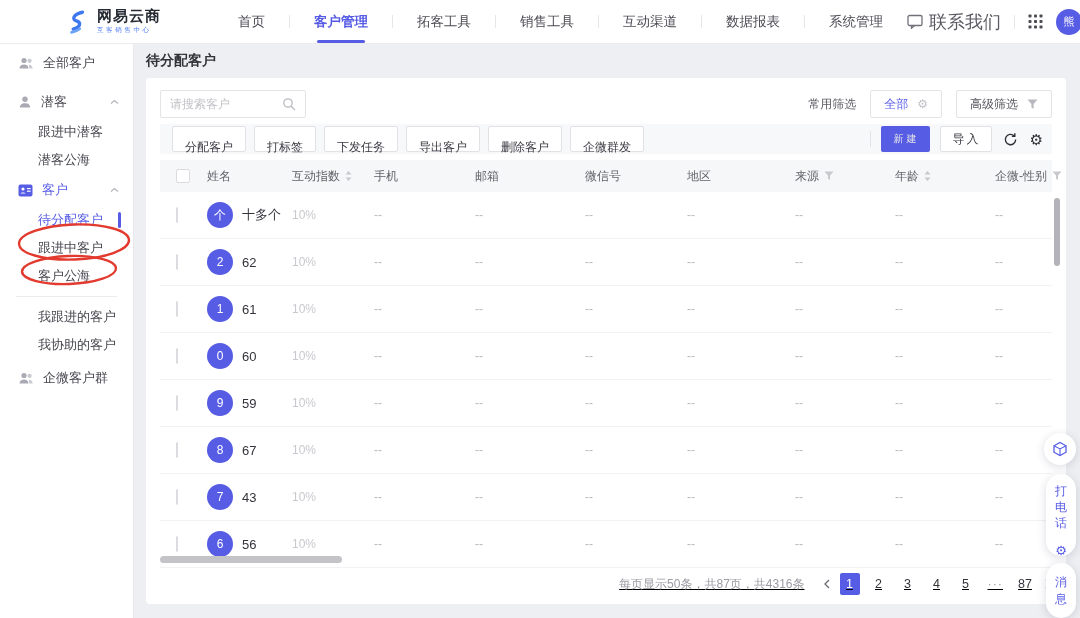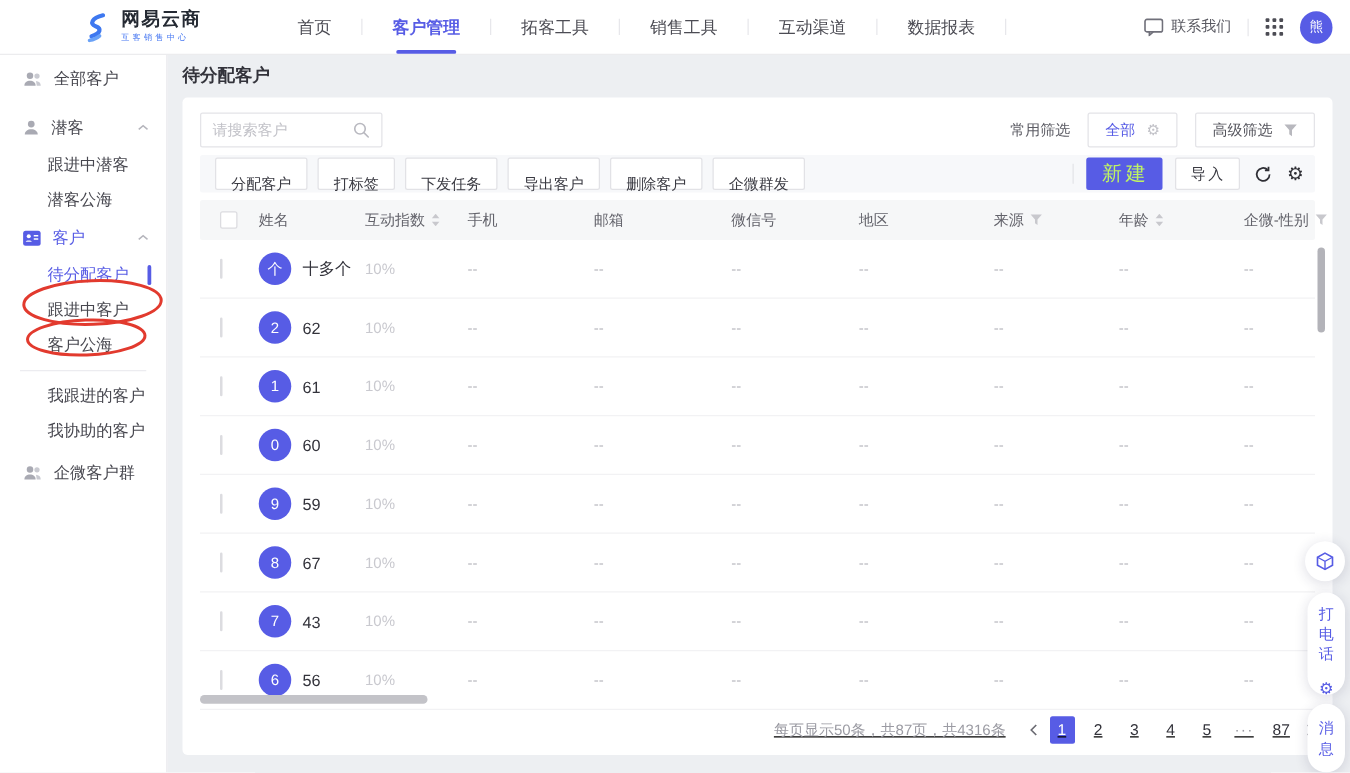--- a/index.html
+++ b/index.html
@@ -15,21 +15,21 @@
   .logo-cn { font-size:15px; font-weight:bold; color:#252a33; letter-spacing:1px; line-height:1; }
   .logo-sub { font-size:6.5px; color:#4a7af2; letter-spacing:2.6px; margin-top:3px; white-space:nowrap; }
   .nav { display:flex; align-items:center; height:100%; margin-left:16px; }
   .nav-item { position:relative; height:100%; display:flex; align-items:center; padding:0 24px;
     font-size:13.5px; color:#4c4c54; cursor:pointer; white-space:nowrap; }
   .nav-item.active { color:#575ce5; font-weight:600; }
   .nav-item.active::after { content:""; position:absolute; left:50%; transform:translateX(-50%);
     bottom:0; width:48px; height:3px; border-radius:2px; background:#575ce5; }
   .nav-sep { width:1px; height:13px; background:#e7e7eb; }
   .header-right { margin-left:auto; display:flex; align-items:center; gap:13px; padding-right:14px; }
-  .contact { display:flex; align-items:center; gap:6px; font-size:12px; color:#5a5a62; cursor:pointer; white-space:nowrap; }
+  .contact { display:flex; align-items:center; gap:6px; font-size:18px; color:#5a5a62; cursor:pointer; white-space:nowrap; }
   .hdr-sep { width:1px; height:14px; background:#e7e7eb; }
   .grid-btn { display:flex; align-items:center; cursor:pointer; }
   .avatar { width:26px; height:26px; border-radius:50%; background:#575ce5; color:#fff; font-size:11px;
     display:flex; align-items:center; justify-content:center; cursor:pointer; }
 
   
   .sidebar { position:absolute; top:44px; left:0; width:134px; bottom:0; background:#fff;
     border-right:1px solid #e9e9ed; padding-top:4px; z-index:5; }
   .side-item { display:flex; align-items:center; font-size:13px; color:#47474f; cursor:pointer; position:relative; }
   .side-item.top { padding-left:18px; height:30px; gap:9px; }
@@ -65,22 +65,22 @@
     border:1px solid #e4e4e8; border-radius:2px; background:#fff; font-size:12px; color:#55555d; cursor:pointer; white-space:nowrap; }
   .btn-all .val { color:#575ce5; }
   .gear-sm { color:#c2c2c8; font-size:12px; line-height:1; }
 
   .toolbar { height:30px; background:#f7f8fa; border-radius:2px; display:flex; align-items:center;
     padding:0 8px 0 12px; margin-bottom:6px; }
   .tool-btn { height:26px; padding:12px 12px; background:#fff; border:1px solid #e2e2e6; border-radius:2px;
     font-size:12px; color:#3a3a42; margin-right:8px; cursor:pointer; white-space:nowrap; font-family:inherit; }
   .toolbar-right { margin-left:auto; display:flex; align-items:center; gap:10px; }
   .tb-sep { width:1px; height:16px; background:#e3e3e7; }
-  .btn-new { height:26px; padding:0 10px 0 13px; background:#575ce5; color:#bef264; border:none; border-radius:2px;
-    font-size:16px; letter-spacing:3px; cursor:pointer; font-family:Liberation Sans, sans-serif; }
+  .btn-new { height:26px; padding:0 10px 0 13px; background:#575ce5; color:#e5e5e5; border:none; border-radius:2px;
+    font-size:10px; letter-spacing:3px; cursor:pointer; font-family:Liberation Sans, sans-serif; }
   .btn-import { height:26px; padding:0 10px 0 12px; background:#fff; border:1px solid #e2e2e6; border-radius:2px;
     font-size:12px; color:#3a3a42; letter-spacing:2px; cursor:pointer; font-family:inherit; }
   .icon-btn { background:none; border:none; cursor:pointer; display:flex; align-items:center; padding:0 1px; }
   .gear-dark { font-size:15px; color:#2f2f35; line-height:1; }
 
   .grid-cols { display:grid; grid-template-columns:47px 85px 82px 101px 110px 102px 108px 100px 100px 1fr; }
   .thead { height:32px; background:#f6f7f8; align-items:center; font-size:12px; color:#63636b; border-radius:2px; }
   .th { display:flex; align-items:center; gap:5px; white-space:nowrap; }
   .trow { height:47px; align-items:center; border-bottom:1px solid #f2f2f4; font-size:12px; }
   .cb { width:14px; height:14px; border:1px solid #dcdce0; border-radius:2px; background:#fff;
@@ -138,20 +138,21 @@
         <div class="nav-item active">客户管理</div>
         <span class="nav-sep"></span>
         <div class="nav-item">拓客工具</div>
         <span class="nav-sep"></span>
         <div class="nav-item">销售工具</div>
         <span class="nav-sep"></span>
         <div class="nav-item">互动渠道</div>
         <span class="nav-sep"></span>
         <div class="nav-item">数据报表</div>
         <span class="nav-sep"></span>
+        <div class="nav-item">系统管理</div>
       </div>
     <div class="header-right">
       <span class="contact">
         <span style="display:flex;">
           <svg width="16" height="15" viewBox="0 0 16 15">
             <rect x="1" y="1.5" width="14" height="10" rx="1.6" fill="none" stroke="#70707a" stroke-width="1.3"></rect>
             <path d="M4.5 11.5 L4.5 14.2 L7.6 11.5" fill="none" stroke="#70707a" stroke-width="1.3"></path>
           </svg>
         </span>
         <span>联系我们</span>

